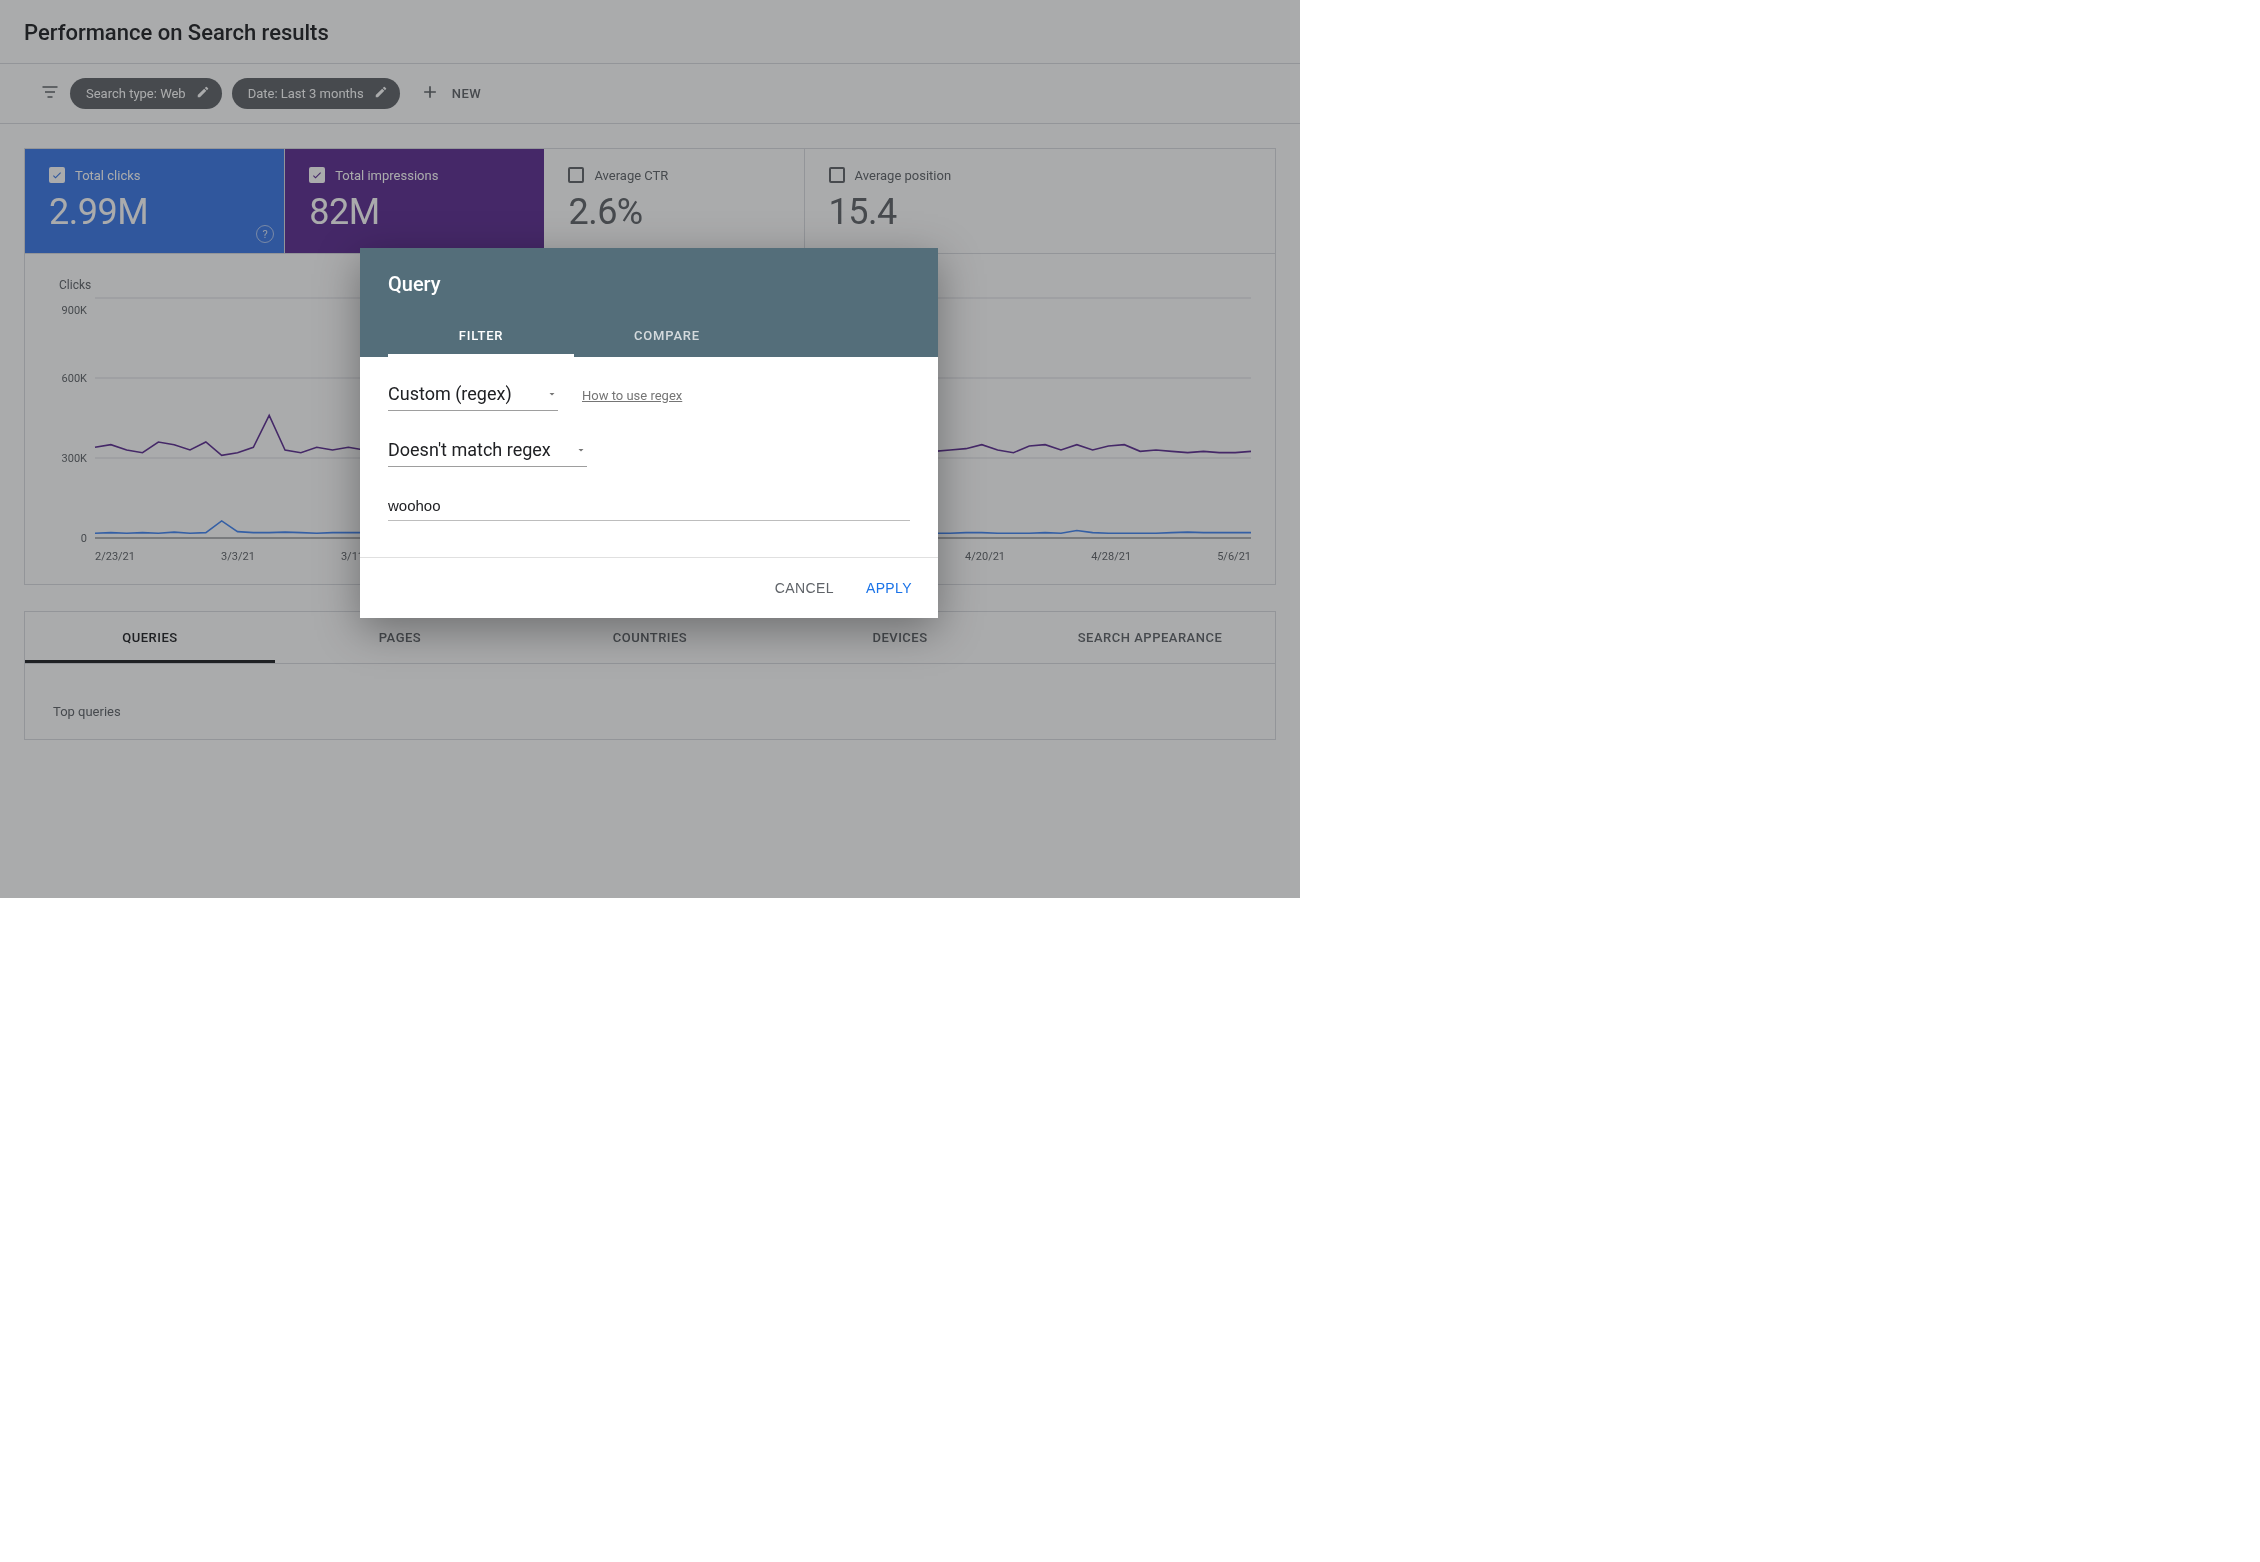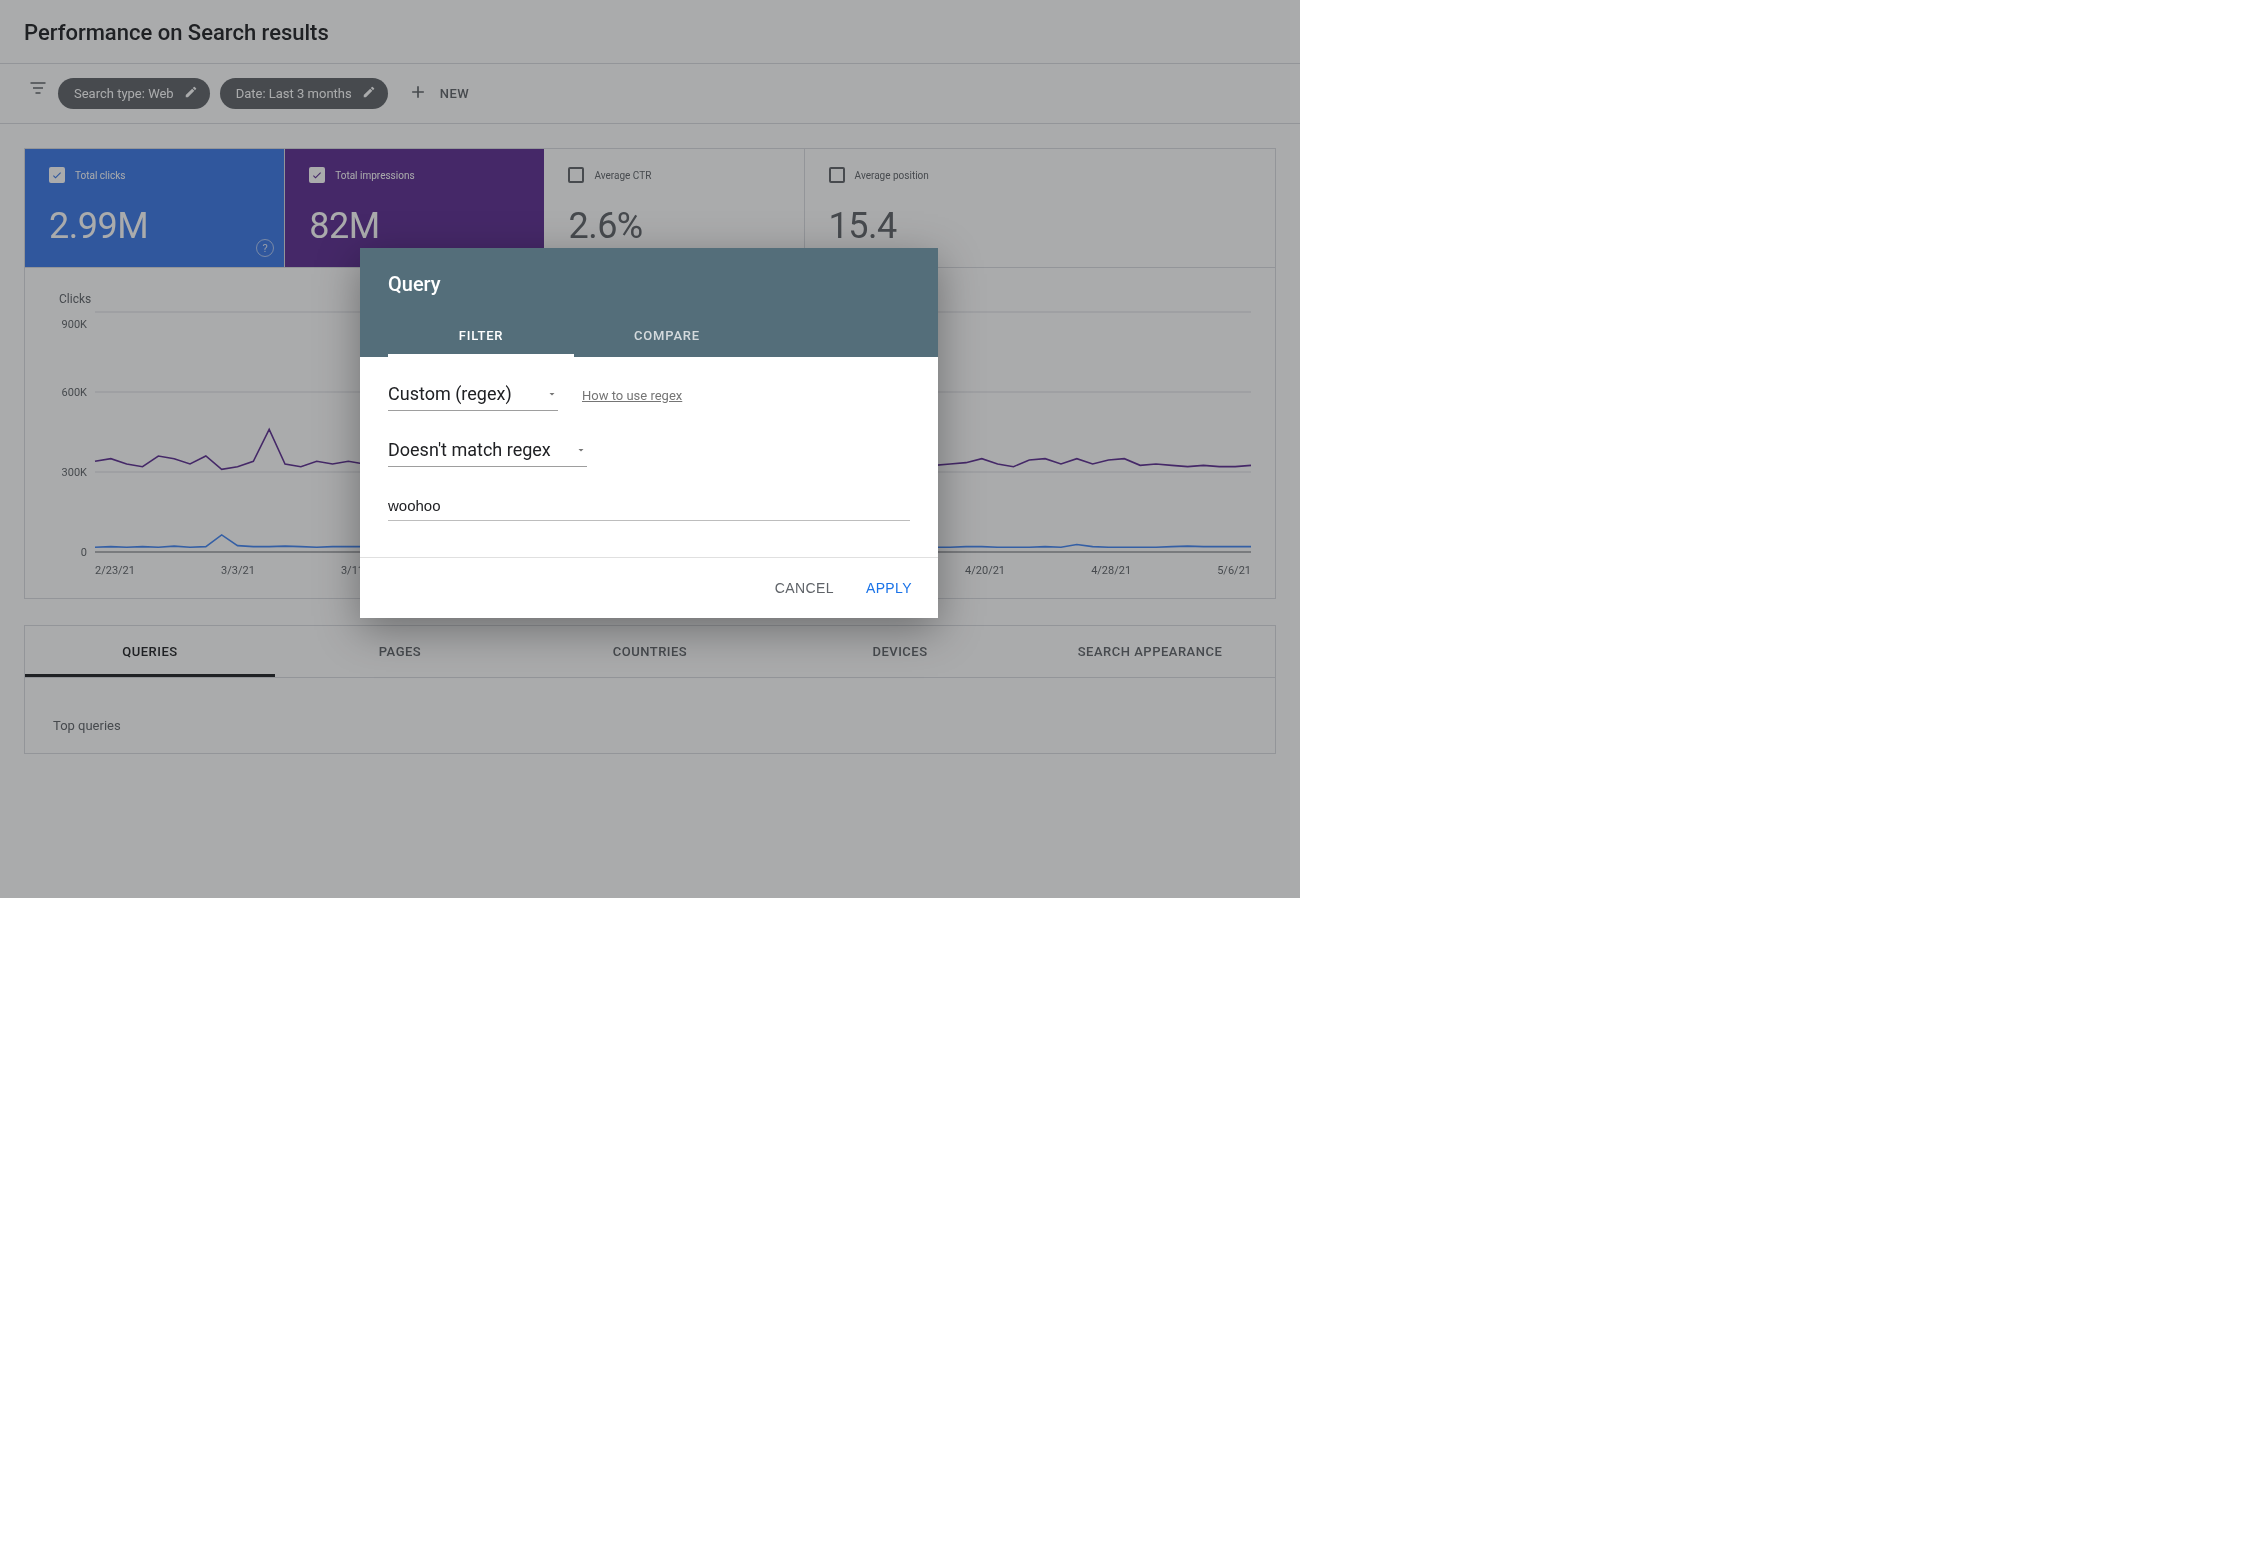--- a/index.html
+++ b/index.html
@@ -13,22 +13,23 @@
   overflow: hidden;
 }
 .page-title {
   font-size: 22px;
   font-weight: 500;
   padding: 20px 24px 18px;
   border-bottom: 1px solid #dadce0;
 }
 .filter-bar {
   display: flex;
+  align-items: center;
   gap: 10px;
-  padding: 14px 28px;
+  padding: 14px 40px;
   border-bottom: 1px solid #dadce0;
 }
 .filter-icon svg { width: 20px; height: 20px; fill: #5f6368; }
 .chip {
   display: inline-flex;
   align-items: center;
   gap: 10px;
   background: #5f6368;
   color: #fff;
   border-radius: 18px;
@@ -59,21 +60,21 @@
 }
 .metric {
   flex: 1;
   padding: 18px 24px 20px;
   border-right: 1px solid #dadce0;
   position: relative;
 }
 .metric:last-child { border-right: none; flex: 2; }
 .metric.blue { background: #3b78e7; color: #fff; }
 .metric.purple { background: #5c2d91; color: #fff; border-right: none; }
-.metric-header { display: flex; align-items: center; gap: 10px; font-size: 10px; margin-bottom: 22px; }
+.metric-header { display: flex; align-items: center; gap: 10px; font-size: 13px; margin-bottom: 8px; }
 .metric.blue .metric-header, .metric.purple .metric-header { color: #fff; }
 .metric.gray .metric-header { color: #5f6368; }
 .metric-value { font-size: 36px; font-weight: 400; letter-spacing: -.5px; }
 .metric.gray .metric-value { color: #5f6368; }
 .checkbox {
   width: 16px; height: 16px; border: 2px solid currentColor; border-radius: 2px;
   display: inline-flex; align-items: center; justify-content: center;
 }
 .checkbox.checked { background: currentColor; }
 .checkbox.checked svg { width: 12px; height: 12px; fill: #3b78e7; }

